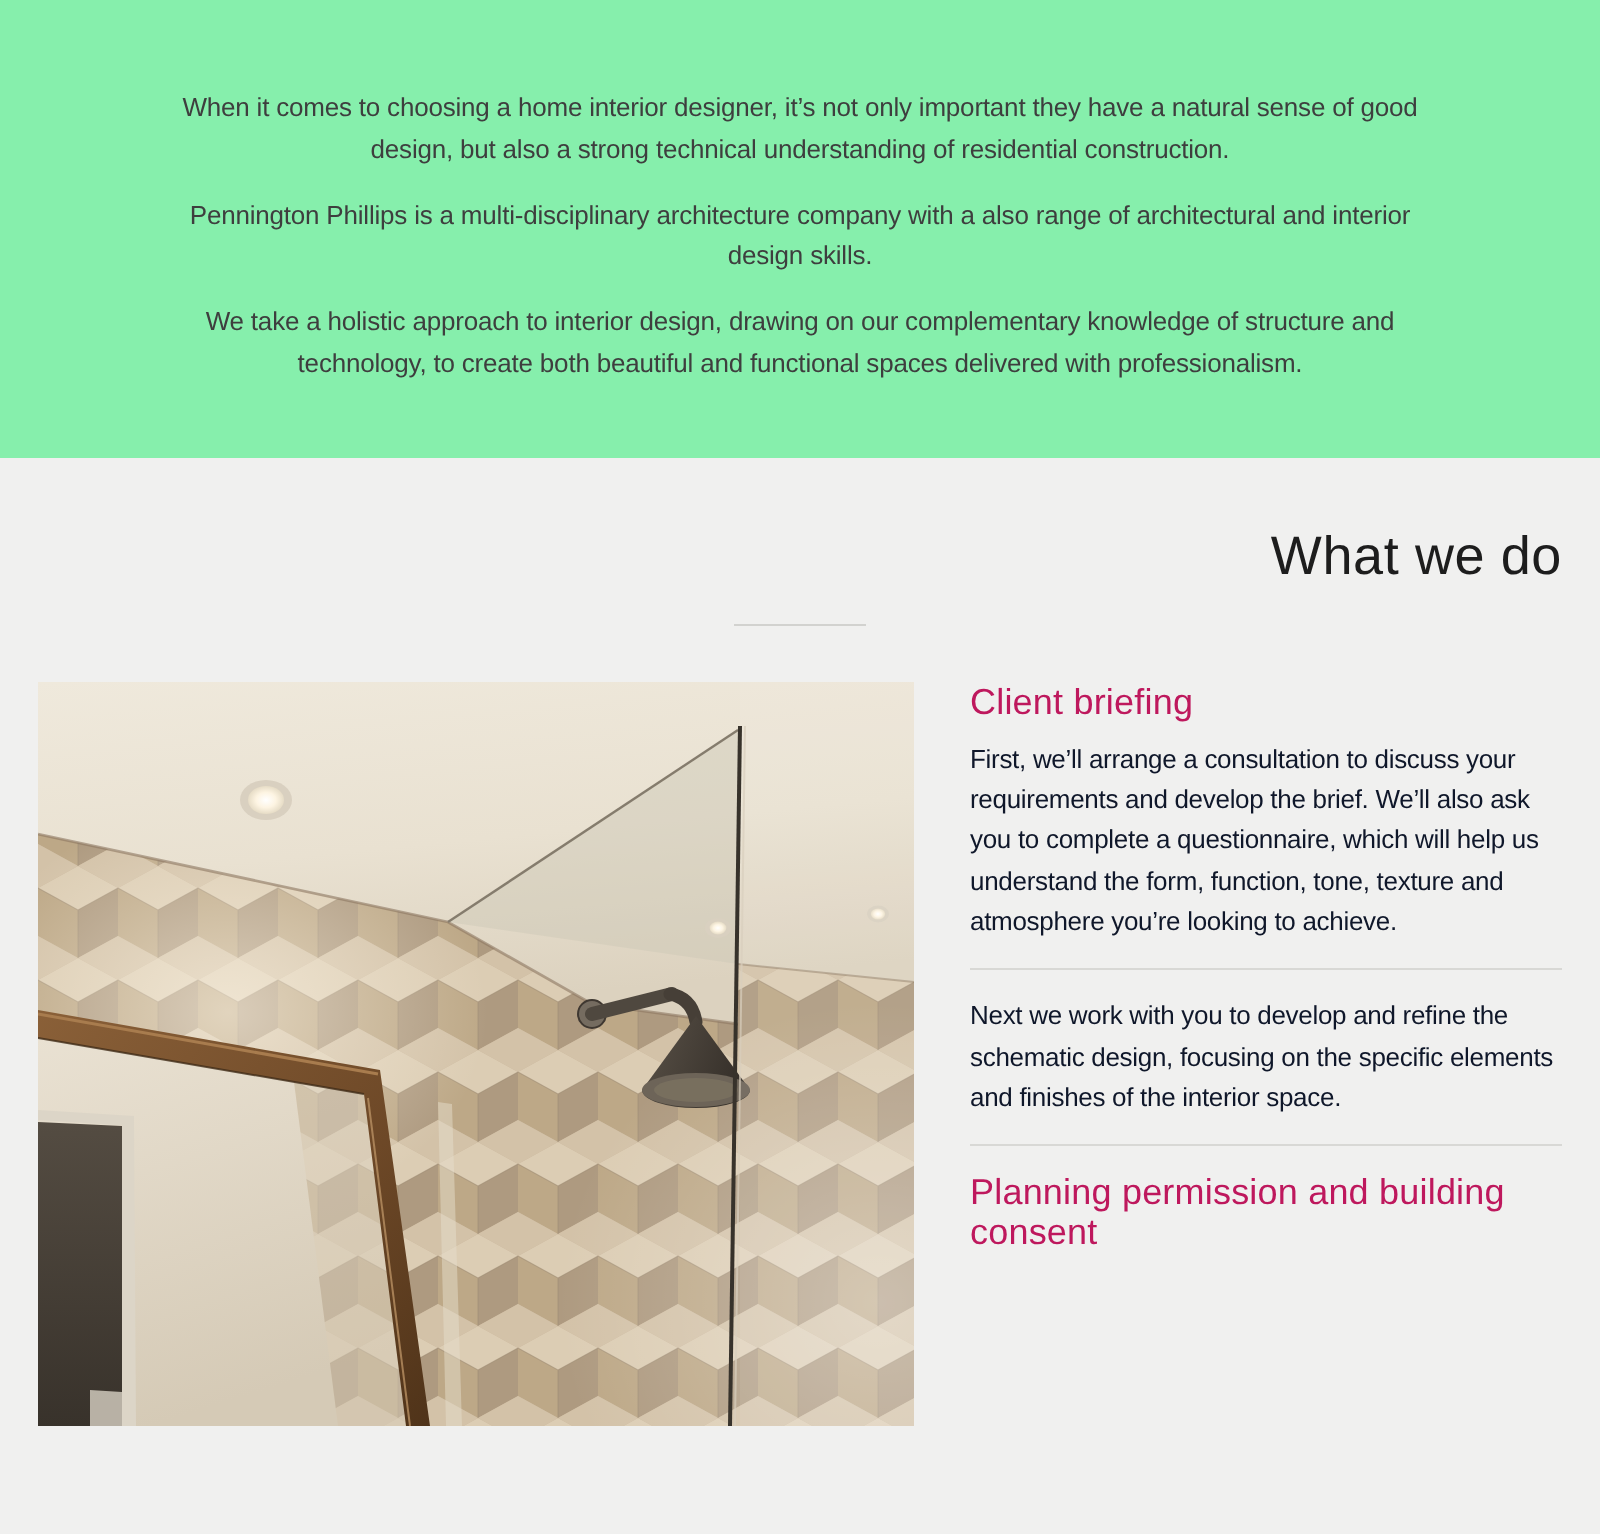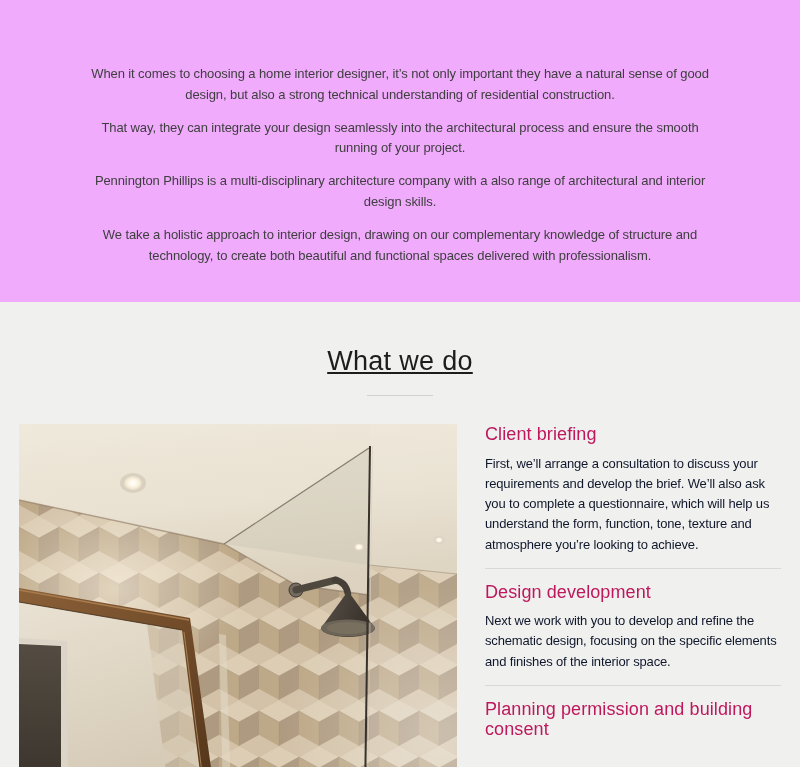--- a/index.html
+++ b/index.html
@@ -3,32 +3,32 @@
 <meta charset="utf-8">
 <style>
   html,body { margin:0; padding:0; }
   body {
     width:800px; height:767px; overflow:hidden;
     background:#f0f0ef;
     font-family:"Liberation Sans", sans-serif;
     color:#3e3e3e;
   }
   
-  .intro { background:#f0abfc; padding:64px 20px 34px; }
+  .intro { background:#86efac; padding:44px 20px 34px; }
   .intro p {
     width:620px; margin:0 auto 12px; text-align:center;
     font-size:13px; line-height:1.6; letter-spacing:-0.1px; color:#3e3e3e;
   }
   .intro p:last-child { margin-bottom:2px; }
 
   
   .wwd { background:#f0f0ef; padding:34px 19px 0; }
   .wwd-title {
-    margin:10px; text-align:center;
-    font-size:27px; font-weight:400; letter-spacing:0.3px; color:#1d1d1d;text-decoration:underline;
+    margin:0; text-align:right;
+    font-size:27px; font-weight:400; letter-spacing:0.3px; color:#1d1d1d;
   }
   .title-divider { width:66px; height:1px; background:#d2d2cf; margin:18px auto 0; }
   .content-row { display:flex; gap:28px; margin-top:28px; align-items:flex-start; }
 
   .photo {
     width:438px; height:372px; flex:0 0 auto; overflow:hidden; background:#cbb79c;
   }
   .photo svg { display:block; }
 
   .services { flex:1 1 auto; min-width:0; }
@@ -42,21 +42,20 @@
   }
   .service + .service { border-top:1px solid #d8d8d5; padding-top:13px; }
 </style>
 </head>
 <body>
 
 <div class="page">
 
   <section class="intro">
     <p>When it comes to choosing a home interior designer, it’s not only important they have a natural sense of good design, but also a strong technical understanding of residential construction.</p>
-    <p>That way, they can integrate your design seamlessly into the architectural process and ensure the smooth running of your project.</p>
     <p>Pennington Phillips is a multi-disciplinary architecture company with a also range of architectural and interior design skills.</p>
     <p>We take a holistic approach to interior design, drawing on our complementary knowledge of structure and technology, to create both beautiful and functional spaces delivered with professionalism.</p>
   </section>
 
   <section class="wwd">
     <h1 class="wwd-title">What we do</h1>
     <div class="title-divider"></div>
 
     <div class="content-row">
 
@@ -165,21 +164,20 @@
       </div>
 
       <div class="services">
 
         <div class="service">
           <h3>Client briefing</h3>
           <p>First, we’ll arrange a consultation to discuss your requirements and develop the brief. We’ll also ask you to complete a questionnaire, which will help us understand the form, function, tone, texture and atmosphere you’re looking to achieve.</p>
         </div>
 
         <div class="service">
-          <h3>Design development</h3>
           <p>Next we work with you to develop and refine the schematic design, focusing on the specific elements and finishes of the interior space.</p>
         </div>
 
         <div class="service">
           <h3>Planning permission and building consent</h3>
 
         </div>
 
       </div>
     </div>

